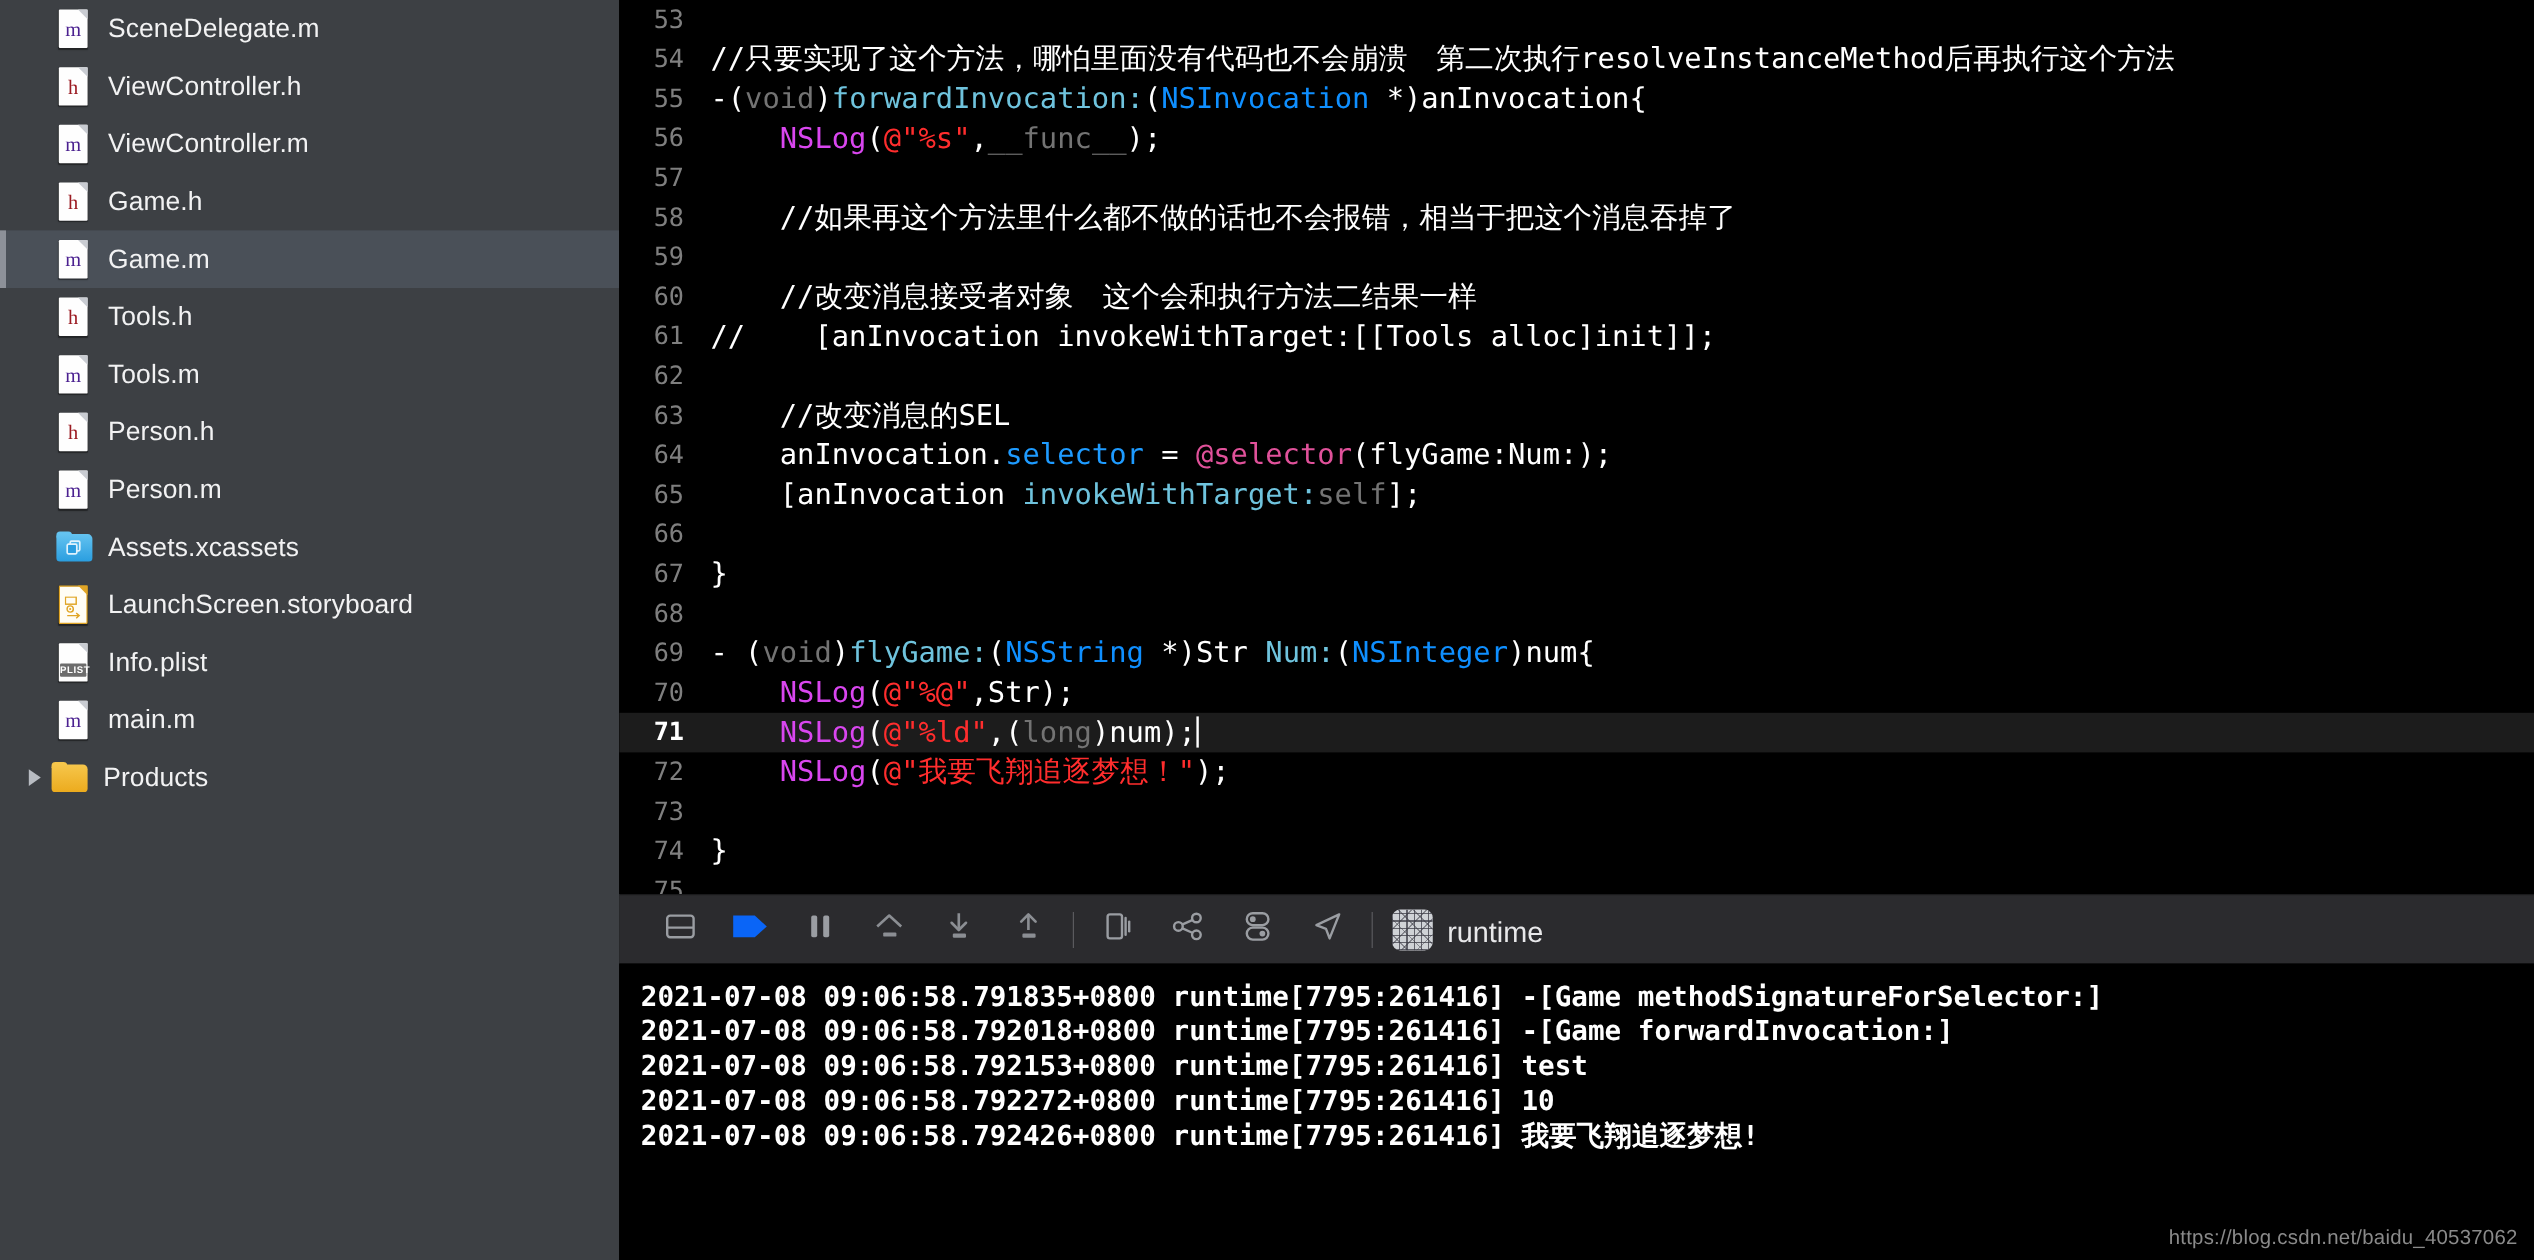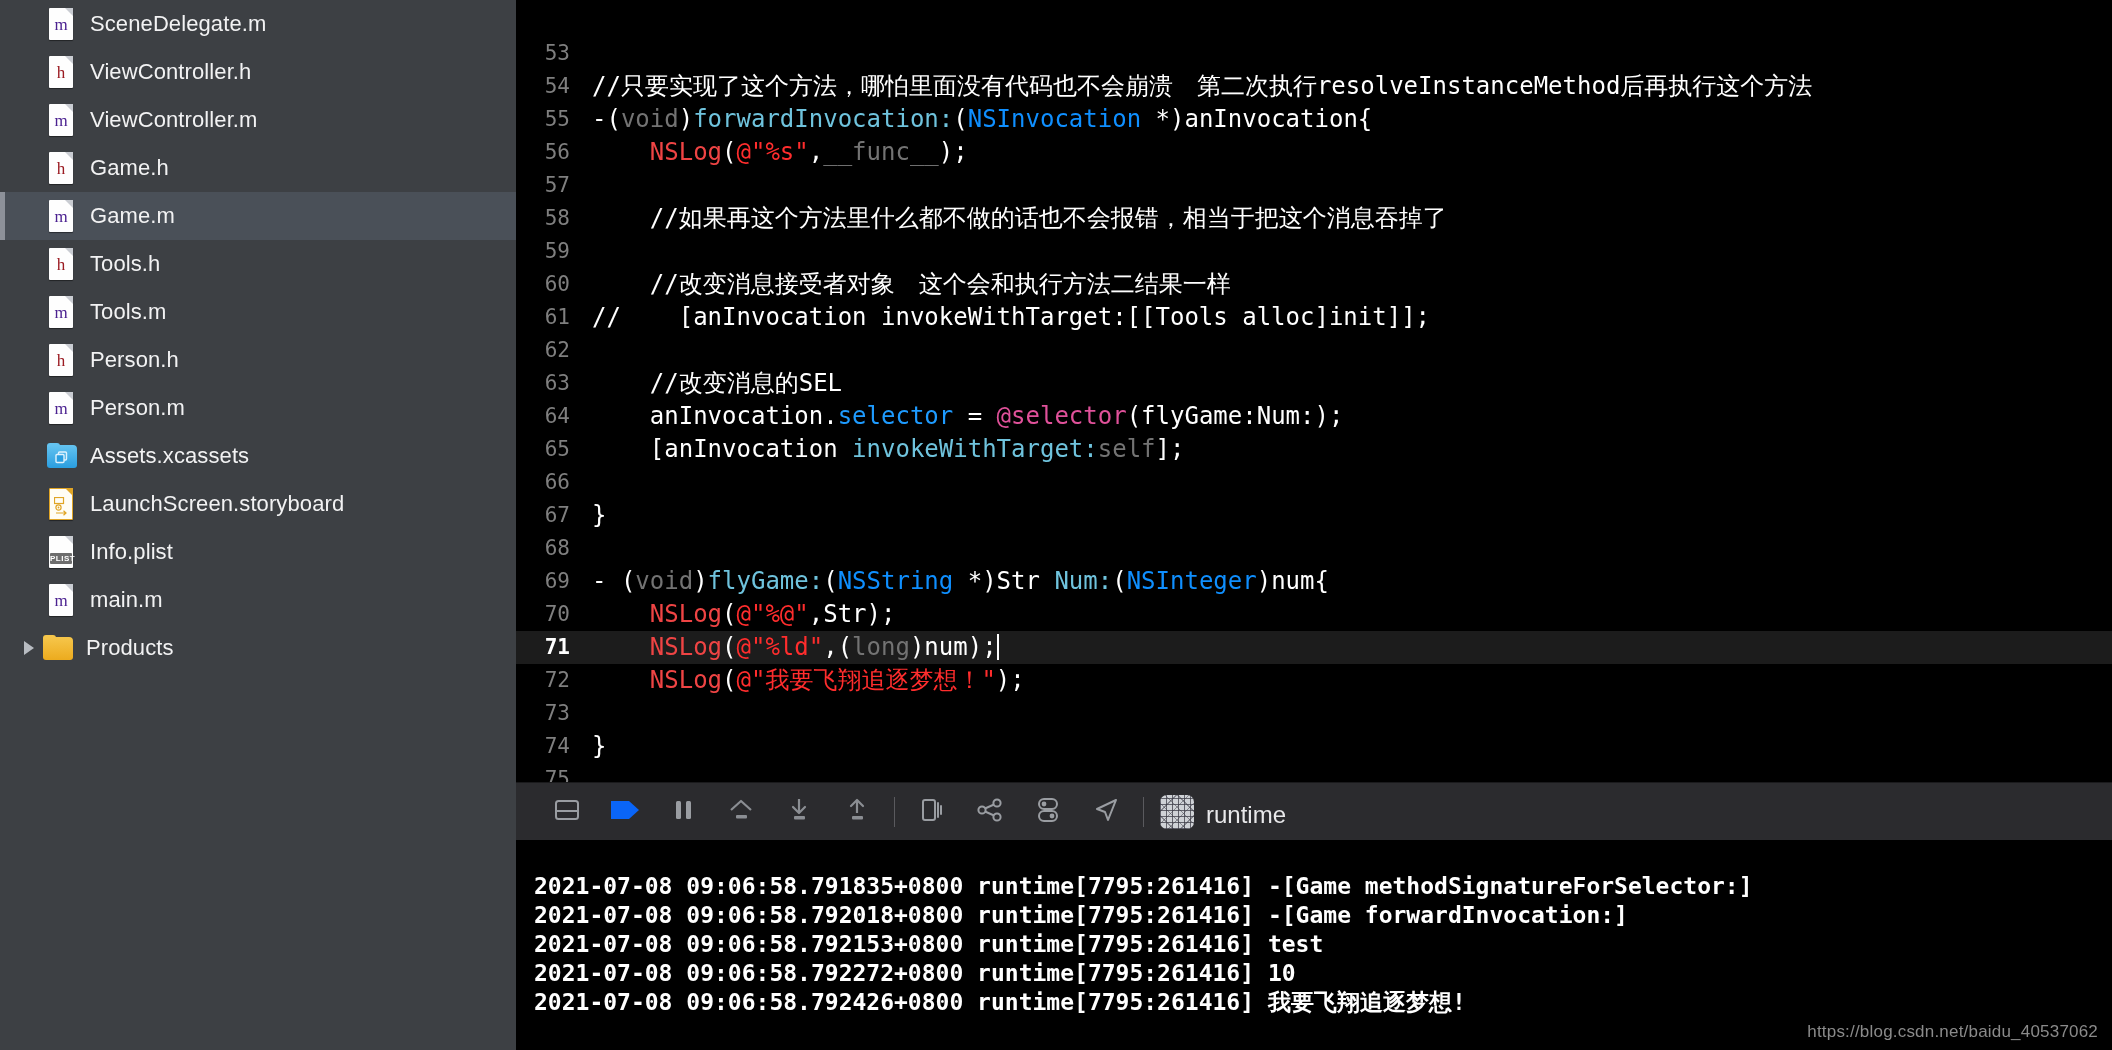--- a/index.html
+++ b/index.html
@@ -94,39 +94,38 @@
   
   #right { flex:1; display:flex; flex-direction:column; height:1050px; background:#000; min-width:0; }
 
   
   #editor {
     position:relative;
     background:#000;
     height:745px;
     overflow:hidden;
     font-family:"DejaVu Sans Mono", monospace;
-    margin-top:37px;
   }
   .code-line {
     height:33px; display:flex; align-items:center;
     font-size:24px; line-height:33px;
     white-space:pre;
   }
   .code-line.current { background:#1c1c1c; }
   .gutter {
     width:70px; flex:0 0 70px; text-align:right; padding-right:16px;
     color:#7f7f7f; font-size:21px; user-select:none;
   }
   .code-line.current .gutter { color:#ffffff; font-weight:bold; }
   .code-text { padding-left:6px; color:#ffffff; }
   .cm  { color:#ffffff; }       
   .kw  { color:#737373; }       
   .ty  { color:#6fc3dd; }       
   .cls { color:#0f8fff; }       
-  .fn  { color:#ef4444; }       
+  .fn  { color:#d946ef; }       
   .str { color:#ff2d2d; }       
   .pl  { color:#ffffff; }       
   .prop{ color:#1e9bff; }       
   .sel { color:#e0519a; }       
   .caret {
     display:inline-block; width:2px; height:26px;
     background:#fff; vertical-align:-5px; margin-left:0px;
   }
 
   
@@ -157,21 +156,21 @@
   .app-icon::after {
     background-image:
       repeating-linear-gradient(45deg, rgba(60,60,70,.5) 0 1px, transparent 1px 9px),
       repeating-linear-gradient(-45deg, rgba(60,60,70,.5) 0 1px, transparent 1px 9px);
   }
   .app-name { color:#e8e8ea; font-size:24px; font-family:"Liberation Sans", sans-serif; }
 
   
   #console {
     flex:1; background:#000; position:relative;
-    padding:32px 0 0 0; overflow:hidden;
+    padding:14px 0 0 0; overflow:hidden;
   }
   .log-line {
     color:#ffffff;
     font-family:"DejaVu Sans Mono", monospace;
     font-size:23px; line-height:29px;
     font-weight:bold;
     padding-left:18px;
     white-space:pre;
   }
   #watermark {

